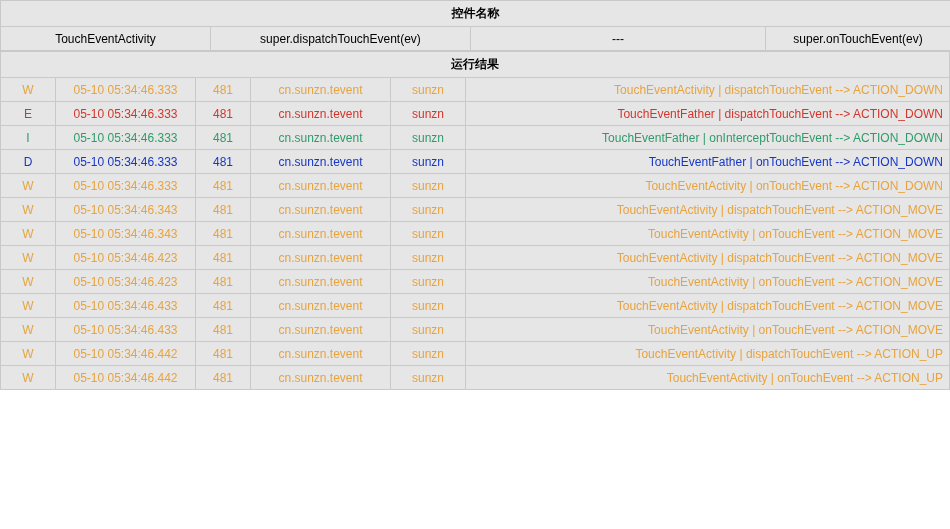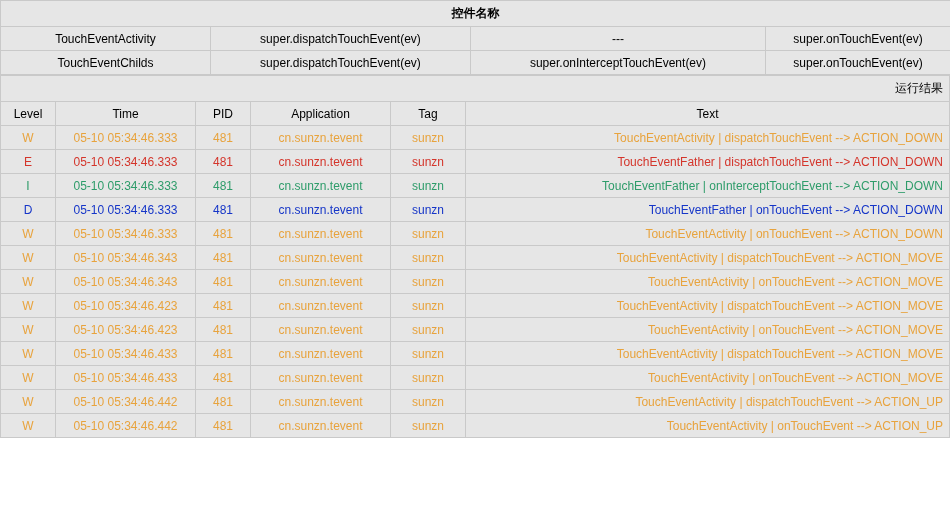--- a/index.html
+++ b/index.html
@@ -19,22 +19,22 @@
   td, th {
     border: 1px solid #c9c9c9;
     background: #e6e6e6;
     text-align: center;
     padding: 4px 6px;
     vertical-align: middle;
     height: 24px;
   }
   .hdr { font-weight: bold; }
   .section-row td {
-    text-align: right;
-    font-weight: normal;
+    text-align: center;
+    font-weight: bold;
   }
   .log-text { text-align: right; padding-left: 10px; }
   .lv-W { color: #e8a33d; }
   .lv-E { color: #d4352b; }
   .lv-I { color: #2e9c6a; }
   .lv-D { color: #1636c8; }
 </style>
 </head>
 <body>
 
@@ -50,50 +50,36 @@
         <td colspan="4" class="hdr">控件名称</td>
       </tr>
   </tbody>
     <tbody id="top-rows">
       <tr>
         <td>TouchEventActivity</td>
         <td>super.dispatchTouchEvent(ev)</td>
         <td>---</td>
         <td>super.onTouchEvent(ev)</td>
       </tr>
-      <tr>
-        <td>TouchEventChilds</td>
-        <td>super.dispatchTouchEvent(ev)</td>
-        <td>super.onInterceptTouchEvent(ev)</td>
-        <td>super.onTouchEvent(ev)</td>
-      </tr>
     </tbody>
 </table>
 
 <table>
   <colgroup>
     <col style="width:55px">
       <col style="width:140px">
       <col style="width:55px">
       <col style="width:140px">
       <col style="width:75px">
       <col>
   </colgroup>
   <tbody>
       <tr class="section-row">
         <td colspan="6">运行结果</td>
       </tr>
-  <tr>
-    <td>Level</td>
-    <td>Time</td>
-    <td>PID</td>
-    <td>Application</td>
-    <td>Tag</td>
-    <td>Text</td>
-  </tr>
   </tbody>
     <tbody id="log-rows">
       <tr class="lv-W">
         <td>W</td>
         <td>05-10 05:34:46.333</td>
         <td>481</td>
         <td>cn.sunzn.tevent</td>
         <td>sunzn</td>
         <td class="log-text">TouchEventActivity | dispatchTouchEvent --&gt; ACTION_DOWN</td>
       </tr>

